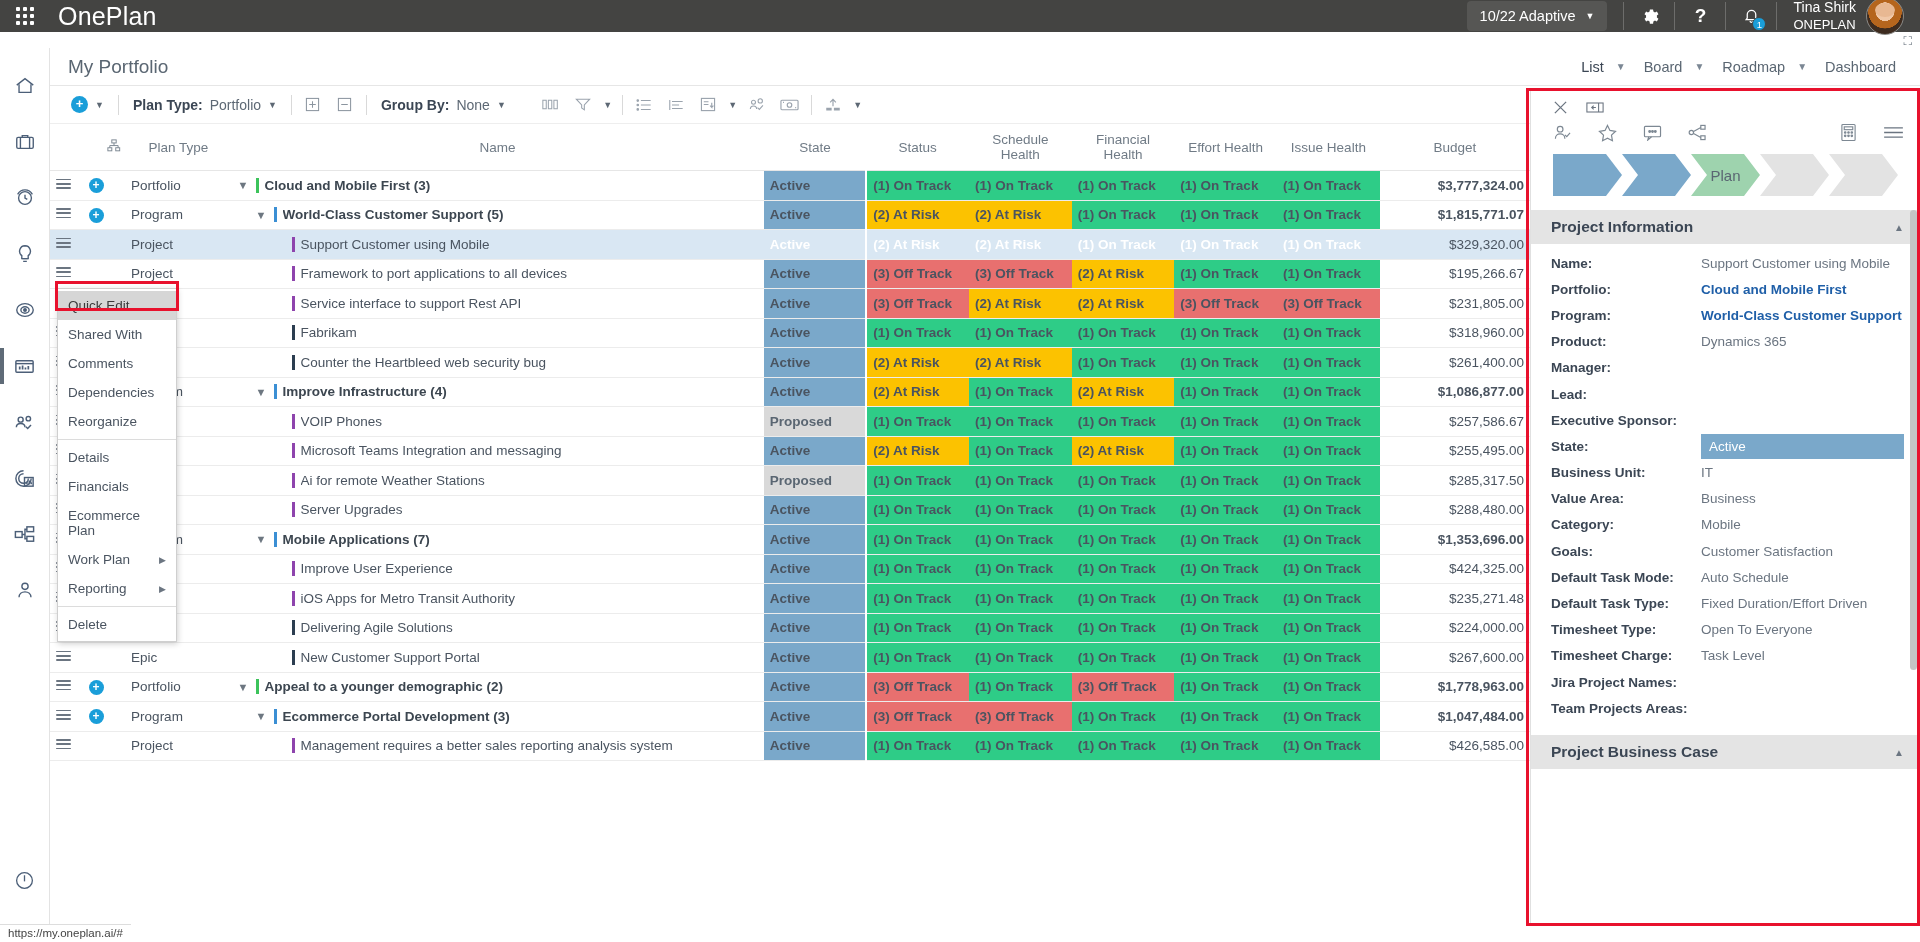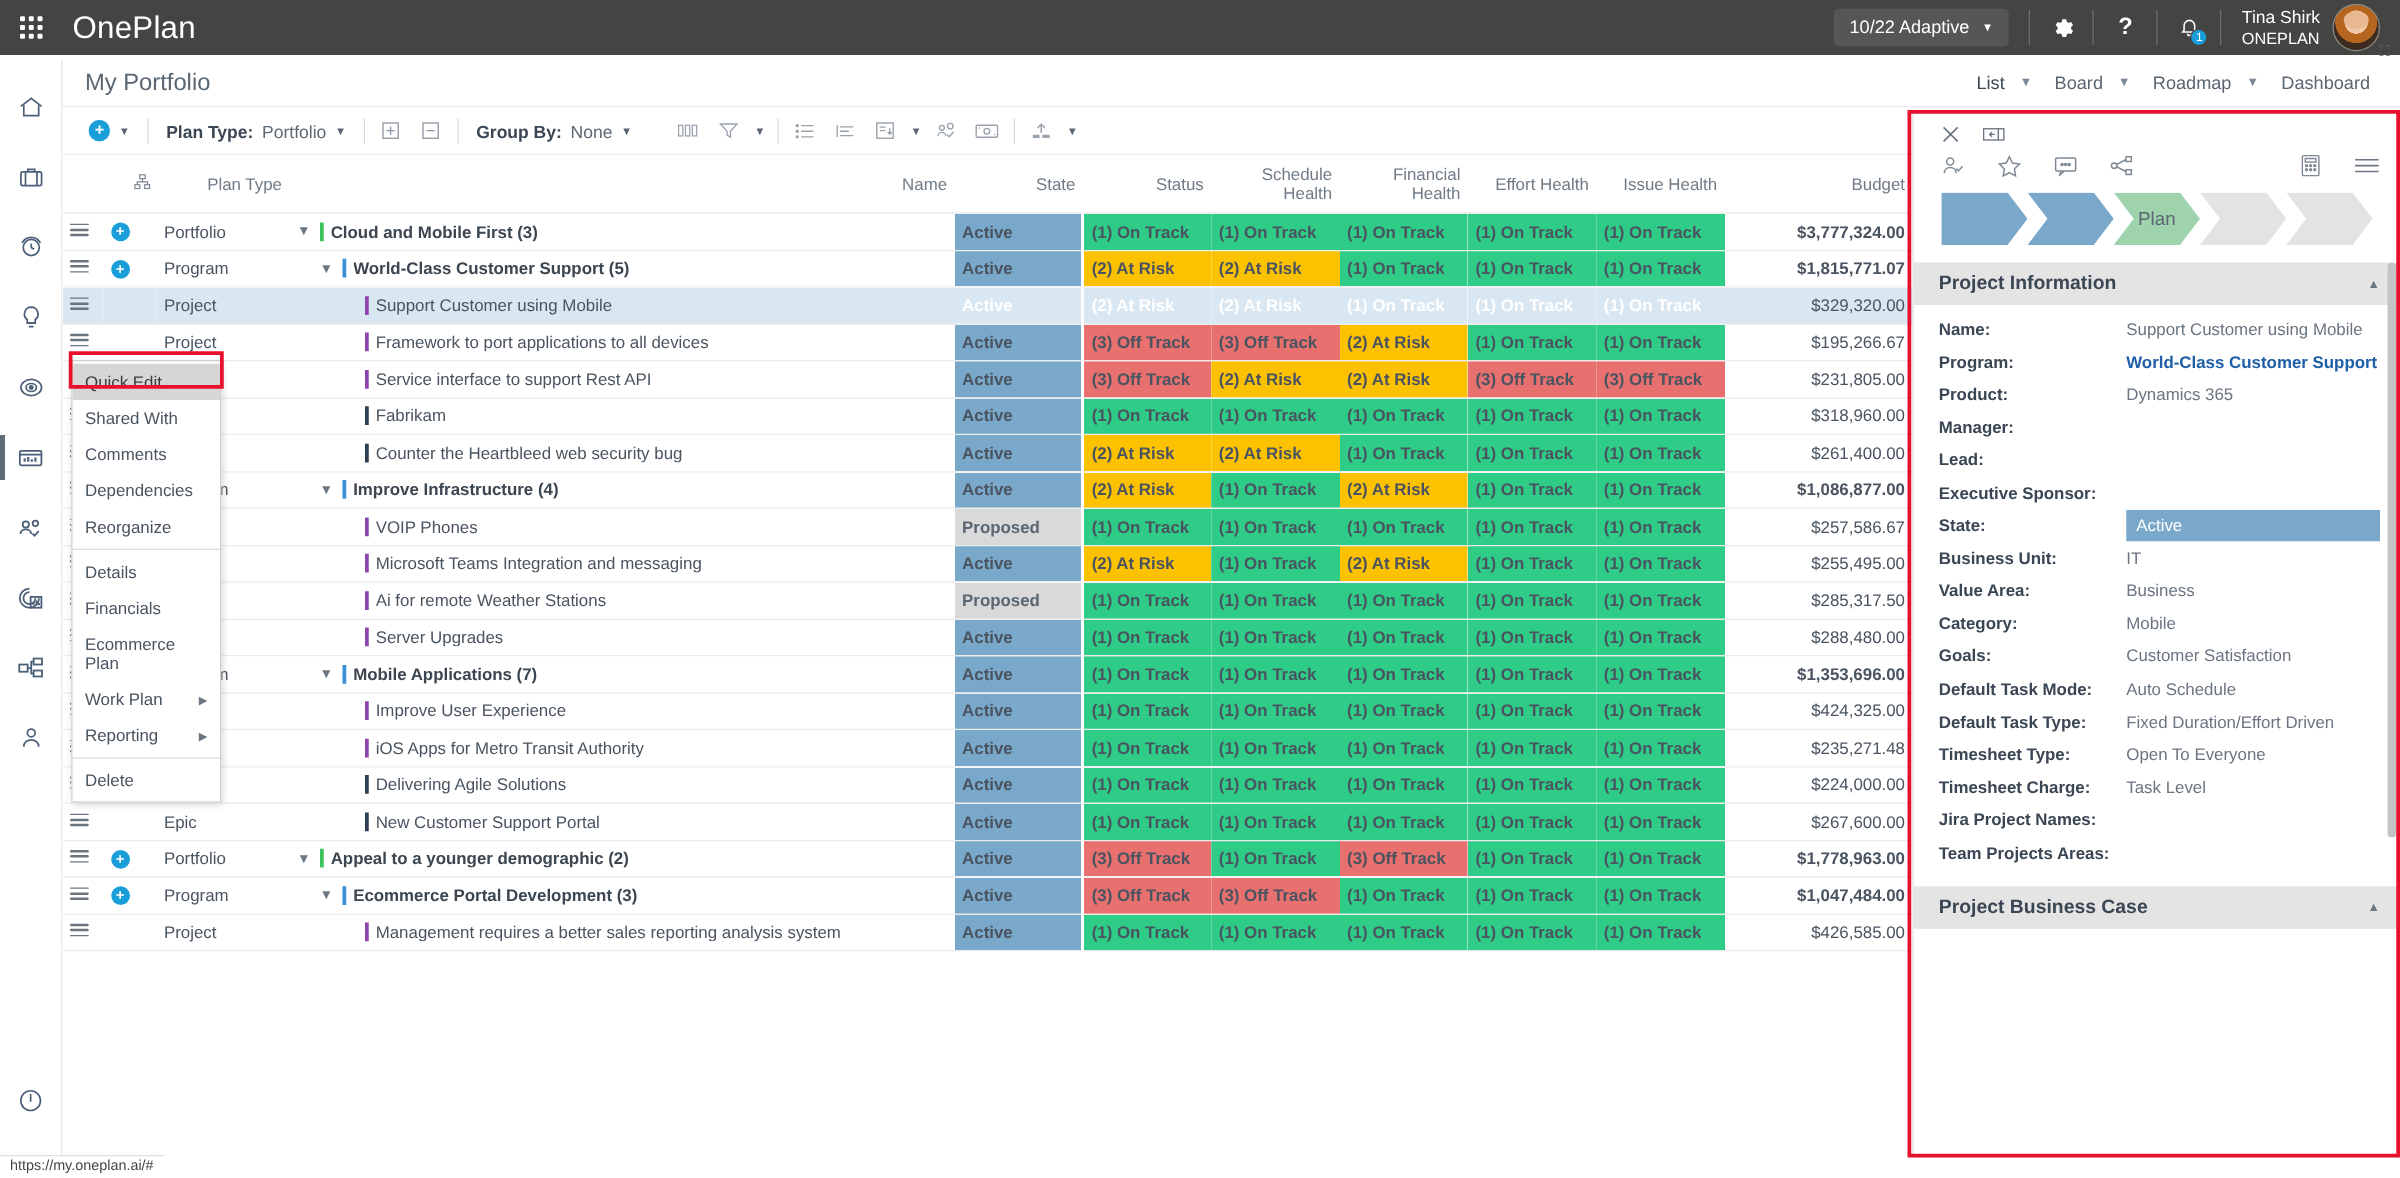--- a/index.html
+++ b/index.html
@@ -7,21 +7,21 @@
     margin: 0; padding: 0;
     width: 1920px; height: 942px;
     overflow: hidden;
     font-family: "Liberation Sans", sans-serif;
     background: #fff;
     color: #3a3a3a;
   }
 
   
   .topbar {
-    height: 44px; background: #444442; color: #fff;
+    height: 32px; background: #444442; color: #fff;
     display: flex; align-items: center; position: relative;
   }
   .waffle {
     width: 50px; height: 48px; display: flex; align-items: center; justify-content: center;
     cursor: pointer;
   }
   .waffle-grid { display: grid; grid-template-columns: repeat(3, 4px); grid-gap: 3px; }
   .waffle-grid i { width: 4px; height: 4px; background: #fff; display: block; border-radius: 1px; }
   .brand { font-size: 25px; font-weight: 400; letter-spacing: .2px; padding-left: 8px; }
   .topright { margin-left: auto; display: flex; align-items: center; height: 48px; }
@@ -96,21 +96,21 @@
     font-size: 13px; line-height: 16px; text-align: center; font-weight: bold;
   }
   .caret-dn { font-size: 9px; color: #5d6874; }
   .tb-sep { width: 1px; height: 20px; background: #d9d9d9; margin: 0 5px; }
   .tb-icon { width: 32px; height: 30px; display: flex; align-items: center; justify-content: center; cursor: pointer; color: #7d8893; }
 
   
   .gridwrap { position: absolute; left: 50px; right: 0; top: 124px; bottom: 18px; overflow: hidden; background: #fff;}
   table.grid { border-collapse: collapse; width: 1480px; table-layout: fixed; }
   table.grid th {
-    font-weight: 400; font-size: 13.5px; color: #707b86; text-align: right;
+    font-weight: 400; font-size: 13.5px; color: #707b86; text-align: center;
     padding: 8px 6px; border-bottom: 1px solid #e6e6e6; height: 34px; vertical-align: middle;
   }
   table.grid td {
     font-size: 13.5px; color: #4a5460; padding: 0 6px; height: 29.5px;
     border-bottom: 1px solid #ececec; vertical-align: middle; white-space: nowrap; overflow: hidden;
   }
   .c-handle { width: 26px; }
   .c-plus   { width: 34px; }
   .c-type   { width: 85px; }
   .c-name   { width: 425px; }
@@ -995,20 +995,24 @@
       <div class="section-head">
         <span>Project Information</span>
         <span style="font-size:10px;color:#6b7581">▲</span>
       </div>
       <div class="fields">
         <div class="frow">
           <div class="flabel">Name:</div>
           <div class="fval">Support Customer using Mobile</div>
         </div>
         <div class="frow">
+          <div class="flabel">Portfolio:</div>
+          <div class="fval link">Cloud and Mobile First</div>
+        </div>
+        <div class="frow">
           <div class="flabel">Program:</div>
           <div class="fval link">World-Class Customer Support</div>
         </div>
         <div class="frow">
           <div class="flabel">Product:</div>
           <div class="fval">Dynamics 365</div>
         </div>
         <div class="frow">
           <div class="flabel">Manager:</div>
           <div class="fval"></div>

